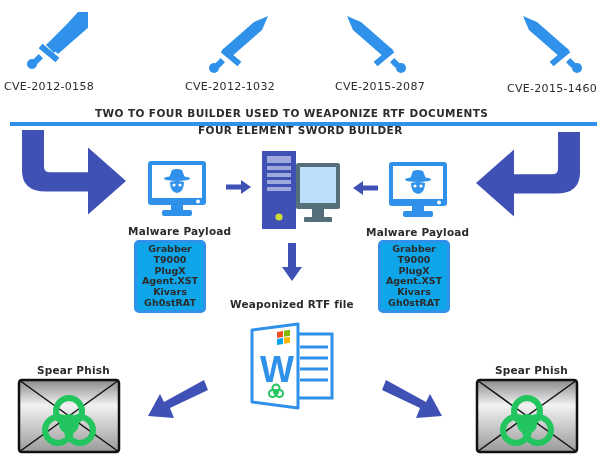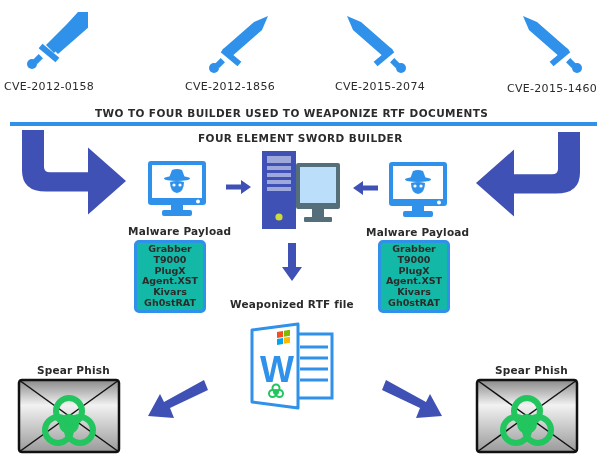--- a/index.html
+++ b/index.html
@@ -1,21 +1,21 @@
 <!DOCTYPE html>
 <html><head>
 <meta charset="utf-8">
 <style>
   html,body{margin:0;padding:0;background:#ffffff;}
   body{width:607px;height:455px;position:relative;overflow:hidden;font-family:"DejaVu Sans",sans-serif;color:#2b2b2b;}
   .abs{position:absolute;}
   .cve{font-size:11px;letter-spacing:0.3px;color:#2b2b2b;white-space:nowrap;}
   .headline{font-size:10.5px;font-weight:bold;letter-spacing:0.4px;color:#2b2b2b;white-space:nowrap;}
   .lbl{font-size:10.5px;font-weight:bold;letter-spacing:0.2px;color:#2b2b2b;white-space:nowrap;text-align:center;}
-  .plist{border:3px solid #2f91ea;border-radius:5px;background:#14b8a6;width:66px;padding:1px 0;text-align:center;}
+  .plist{border:3px solid #2f91ea;border-radius:5px;background:#0ea5e9;width:66px;padding:1px 0;text-align:center;}
   .plist div{font-size:9.5px;font-weight:bold;line-height:10.8px;color:#2b2b2b;}
   svg{display:block;}
 </style>
 </head>
 <body>
 
 <svg class="abs" style="left:18px;top:10px" width="70" height="62" viewBox="0 0 70 62">
   <g fill="#2f91ea">
     <polygon points="62,2 80,2 59,22 38,43 30,35 51,14" transform="translate(-2,0)"></polygon>
     <polygon points="78,2 72,16 40,44 32,36 64,8"></polygon>
@@ -46,27 +46,27 @@
       <g fill="#2f91ea" transform="translate(70,0) scale(-1,1)">
         <polygon points="78,2 72,16 40,44 32,36 64,8" transform="translate(-10,0)"></polygon>
         <rect x="20" y="40" width="22" height="6" transform="rotate(40 31 43)"></rect>
         <rect x="16" y="46" width="8" height="6" transform="rotate(-45 20 49)"></rect>
         <circle cx="14" cy="54" r="5"></circle>
       </g>
     </svg>
   </div>
 
 <div class="abs cve" style="left:4px;top:80px">CVE-2012-0158</div>
-<div class="abs cve" style="left:185px;top:80px">CVE-2012-1856</div>
-<div class="abs cve" style="left:335px;top:80px">CVE-2015-2074</div>
+<div class="abs cve" style="left:185px;top:80px">CVE-2012-1032</div>
+<div class="abs cve" style="left:335px;top:80px">CVE-2015-2087</div>
 <div class="abs cve" style="left:507px;top:82px">CVE-2015-1460</div>
 
 <div class="abs headline" style="left:95px;top:107px">TWO TO FOUR BUILDER USED TO WEAPONIZE RTF DOCUMENTS</div>
 <div class="abs" style="left:10px;top:122px;width:587px;height:4px;background:#2f91ea"></div>
-<div class="abs headline" style="left:198px;top:132px">FOUR ELEMENT SWORD BUILDER</div>
+<div class="abs headline" style="left:198px;top:124px">FOUR ELEMENT SWORD BUILDER</div>
 
 <svg class="abs" style="left:18px;top:130px" width="110" height="90" viewBox="0 0 110 90">
   <path d="M4,0 H26 V42 Q26,48 32,48 H70 V20 L108,58 L70,96 V70 H28 Q4,70 4,46 Z" fill="#3f51b5" transform="scale(1,0.88)"></path>
 </svg>
 <svg class="abs" style="left:474px;top:132px" width="110" height="90" viewBox="0 0 110 90">
   <path d="M106,0 H84 V42 Q84,48 78,48 H40 V20 L2,58 L40,96 V70 H82 Q106,70 106,46 Z" fill="#3f51b5" transform="scale(1,0.88)"></path>
 </svg>
 
 <svg class="abs" style="left:148px;top:161px" width="60" height="56" viewBox="0 0 60 56">
   <rect x="0" y="0" width="58" height="44" rx="3" fill="#2f91ea"></rect>

